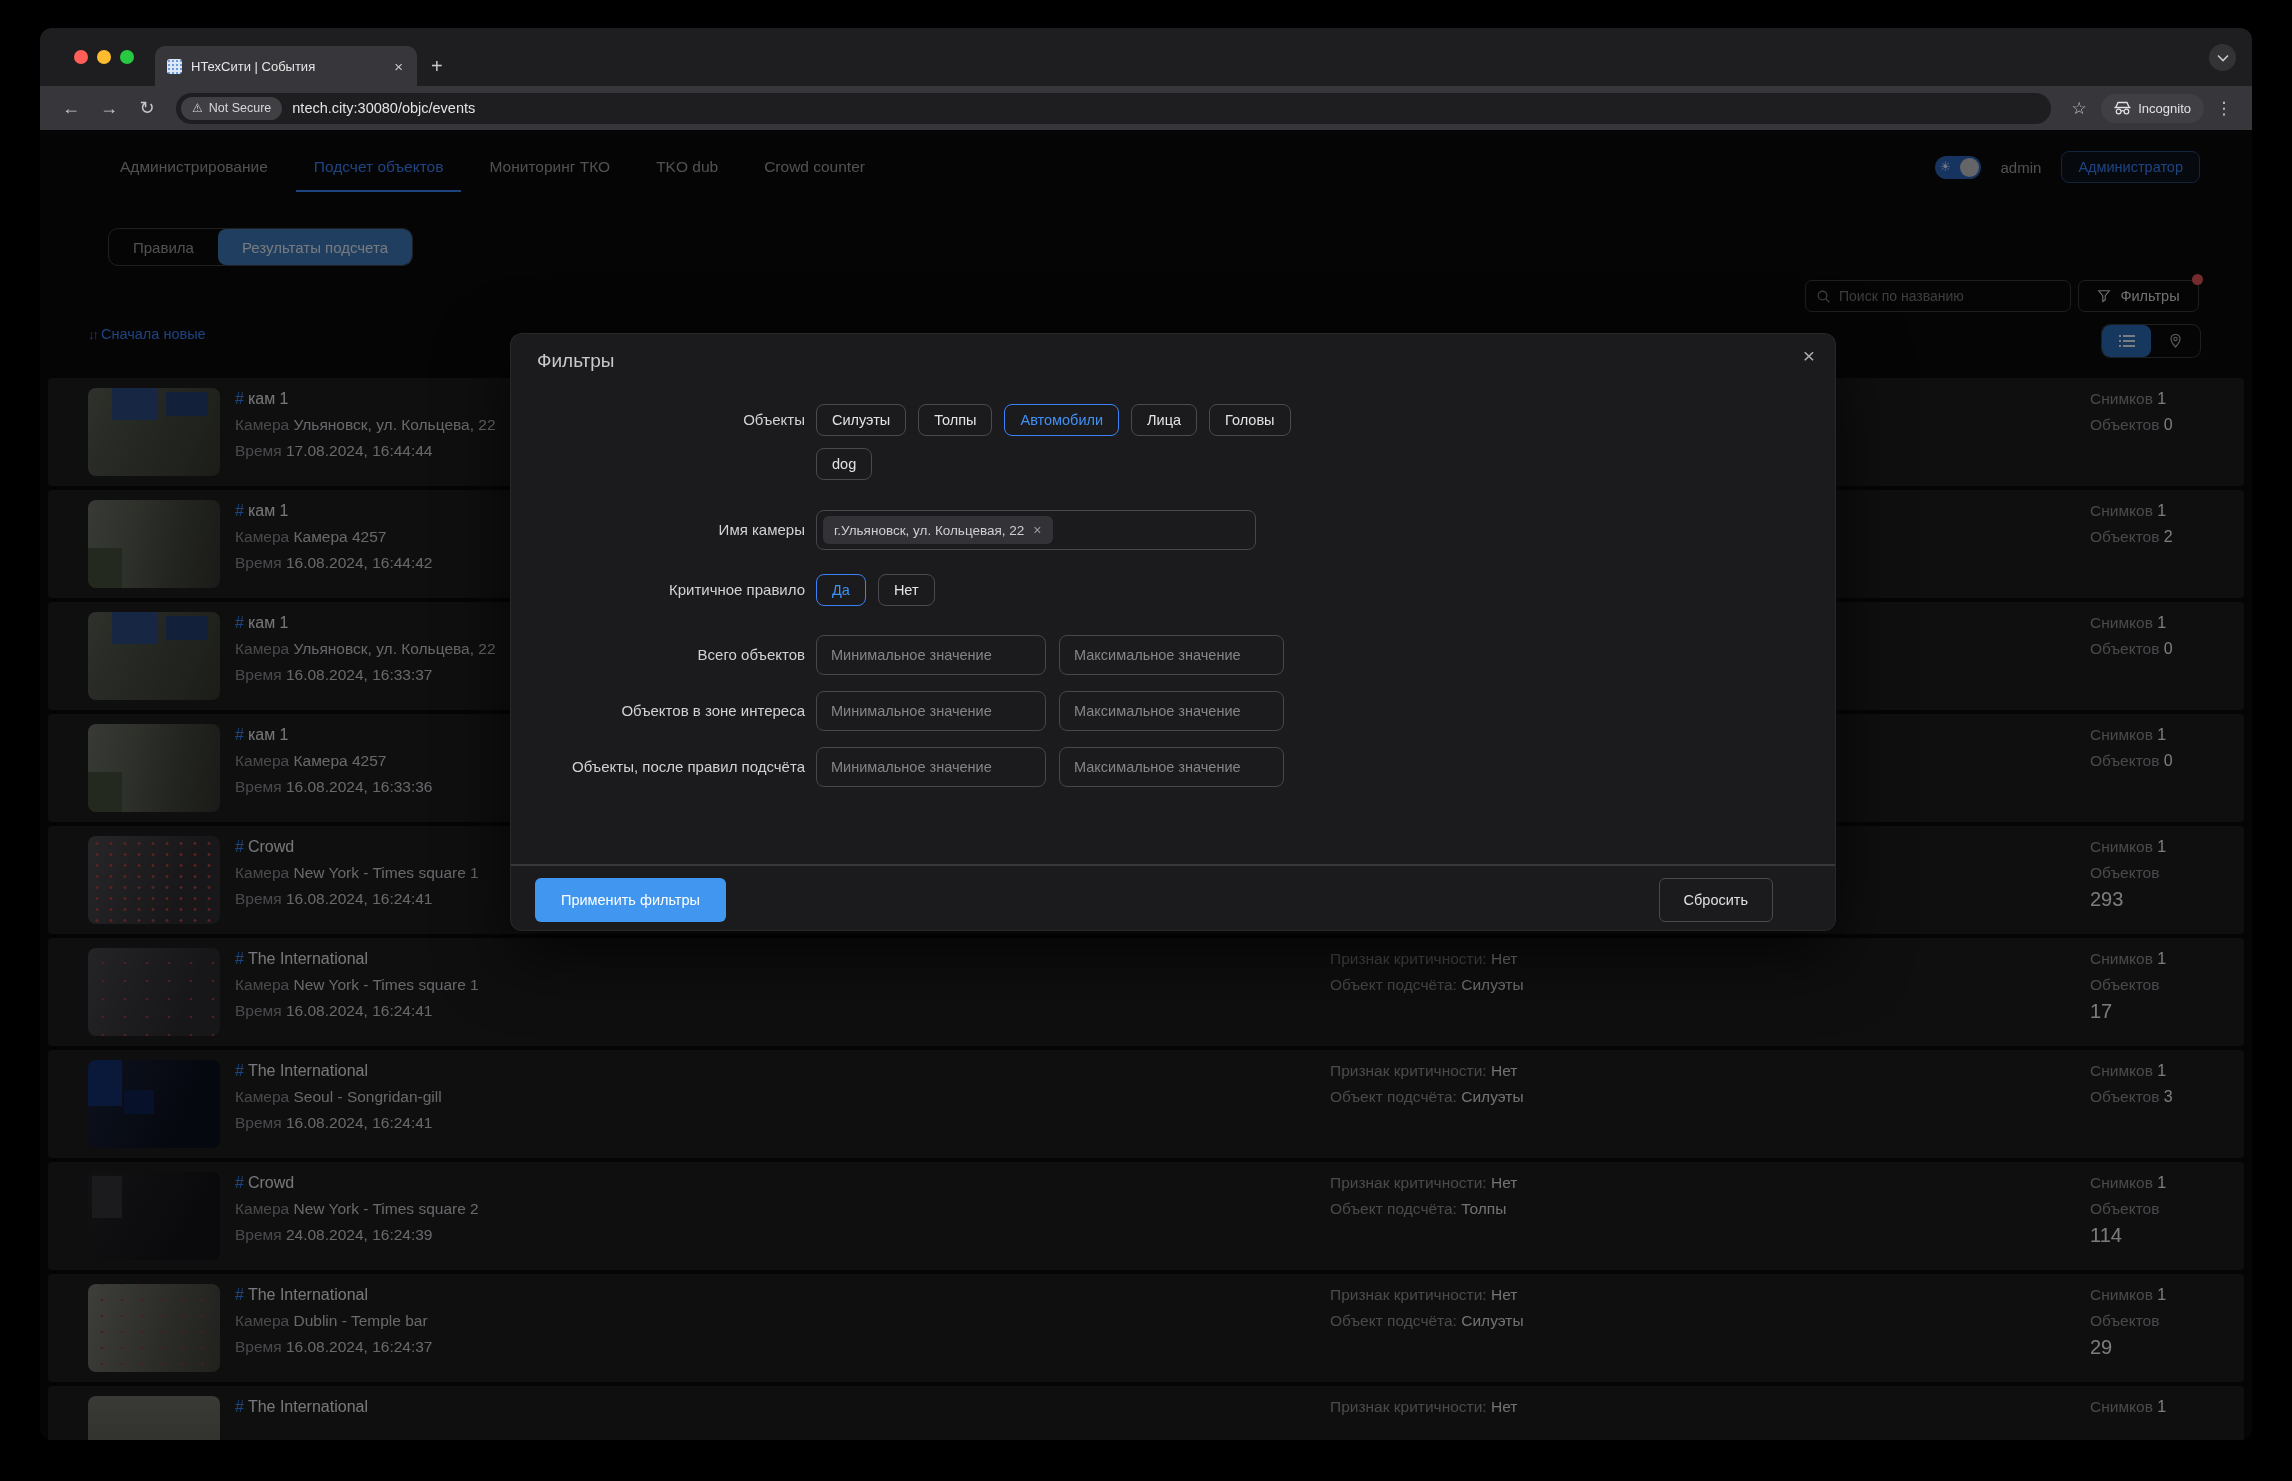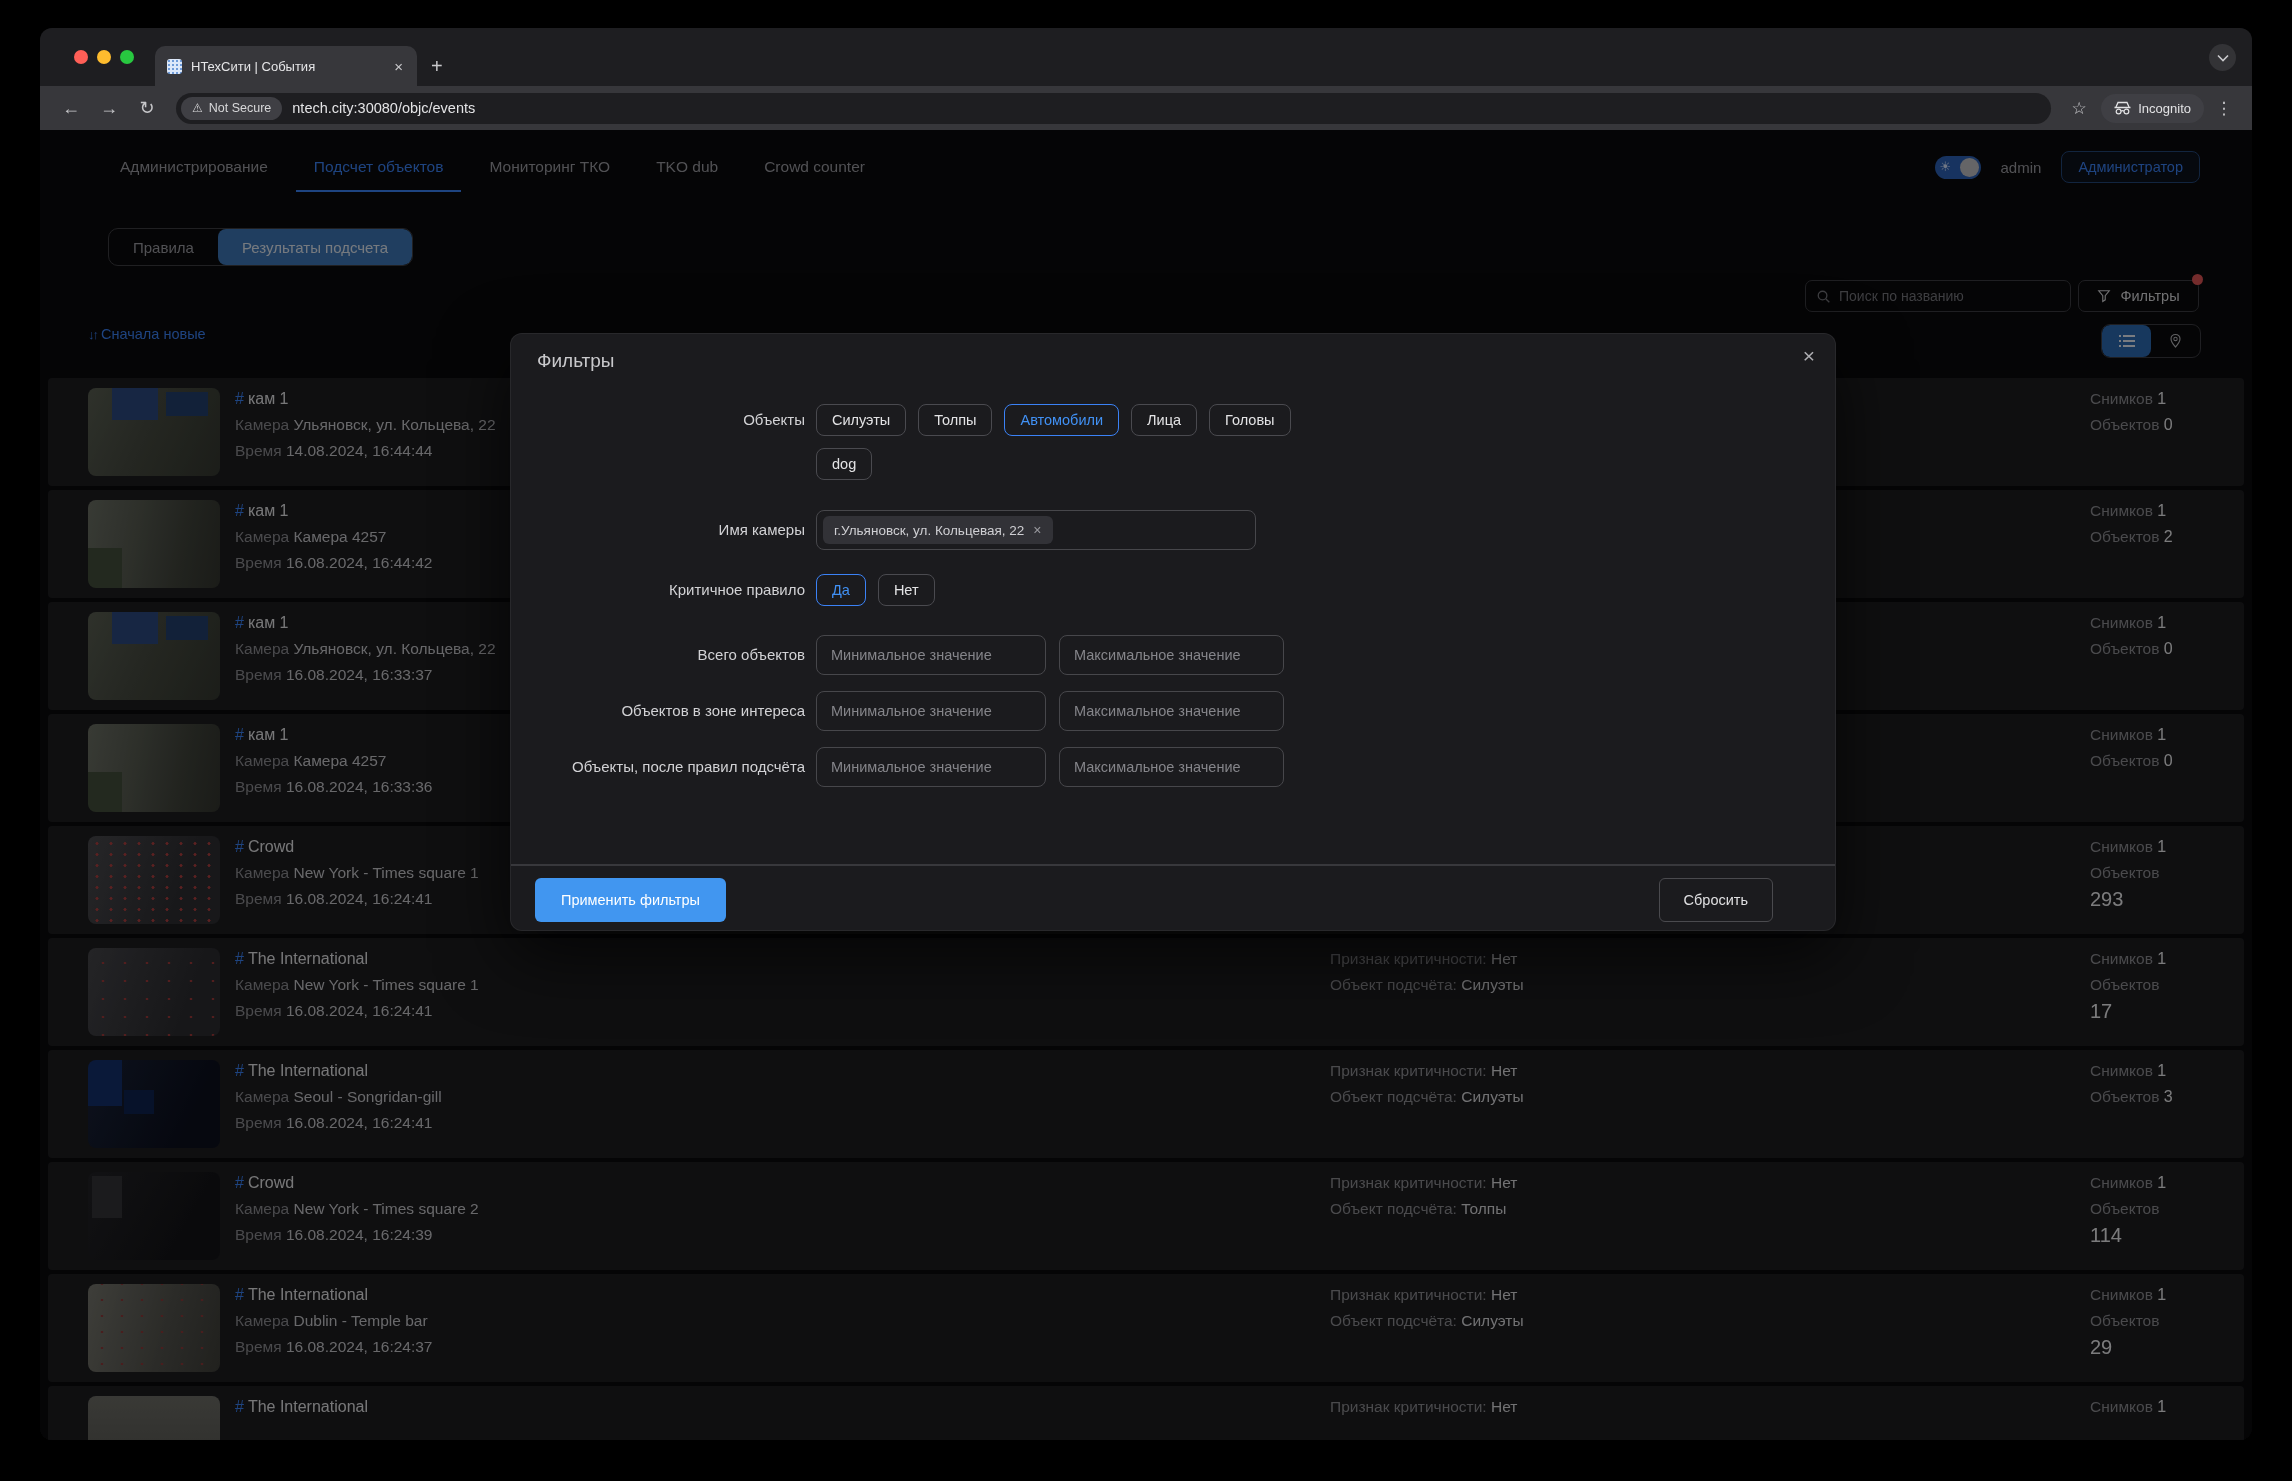--- a/index.html
+++ b/index.html
@@ -304,21 +304,21 @@
     <div class="e-main">
       <div class="e-title">
         <span class="e-hash">#</span><span>кам 1</span>
       </div>
       <div class="e-line">
         <span class="e-lab">Камера</span>
         <span class="e-val">Ульяновск, ул. Кольцева, 22</span>
       </div>
       <div class="e-line">
         <span class="e-lab">Время</span>
-        <span class="e-val">14.08.2024, 16:44:44</span>
+        <span class="e-val">17.08.2024, 16:44:44</span>
       </div>
     </div>
     <div class="e-mid">
       
       
     </div>
     <div class="e-right">
       <div class="e-line">
         <span class="e-lab">Снимков</span>
         <span class="e-val">1</span>
@@ -526,21 +526,21 @@
     <div class="e-main">
       <div class="e-title">
         <span class="e-hash">#</span><span>Crowd</span>
       </div>
       <div class="e-line">
         <span class="e-lab">Камера</span>
         <span class="e-val">New York - Times square 2</span>
       </div>
       <div class="e-line">
         <span class="e-lab">Время</span>
-        <span class="e-val">16.08.2024, 16:24:39</span>
+        <span class="e-val">24.08.2024, 16:24:39</span>
       </div>
     </div>
     <div class="e-mid">
       <div class="e-line">
         <span class="e-lab">Признак критичности:</span>
         <span class="e-val">Нет</span>
       </div>
       <div class="e-line">
         <span class="e-lab">Объект подсчёта:</span>
         <span class="e-val">Толпы</span>

